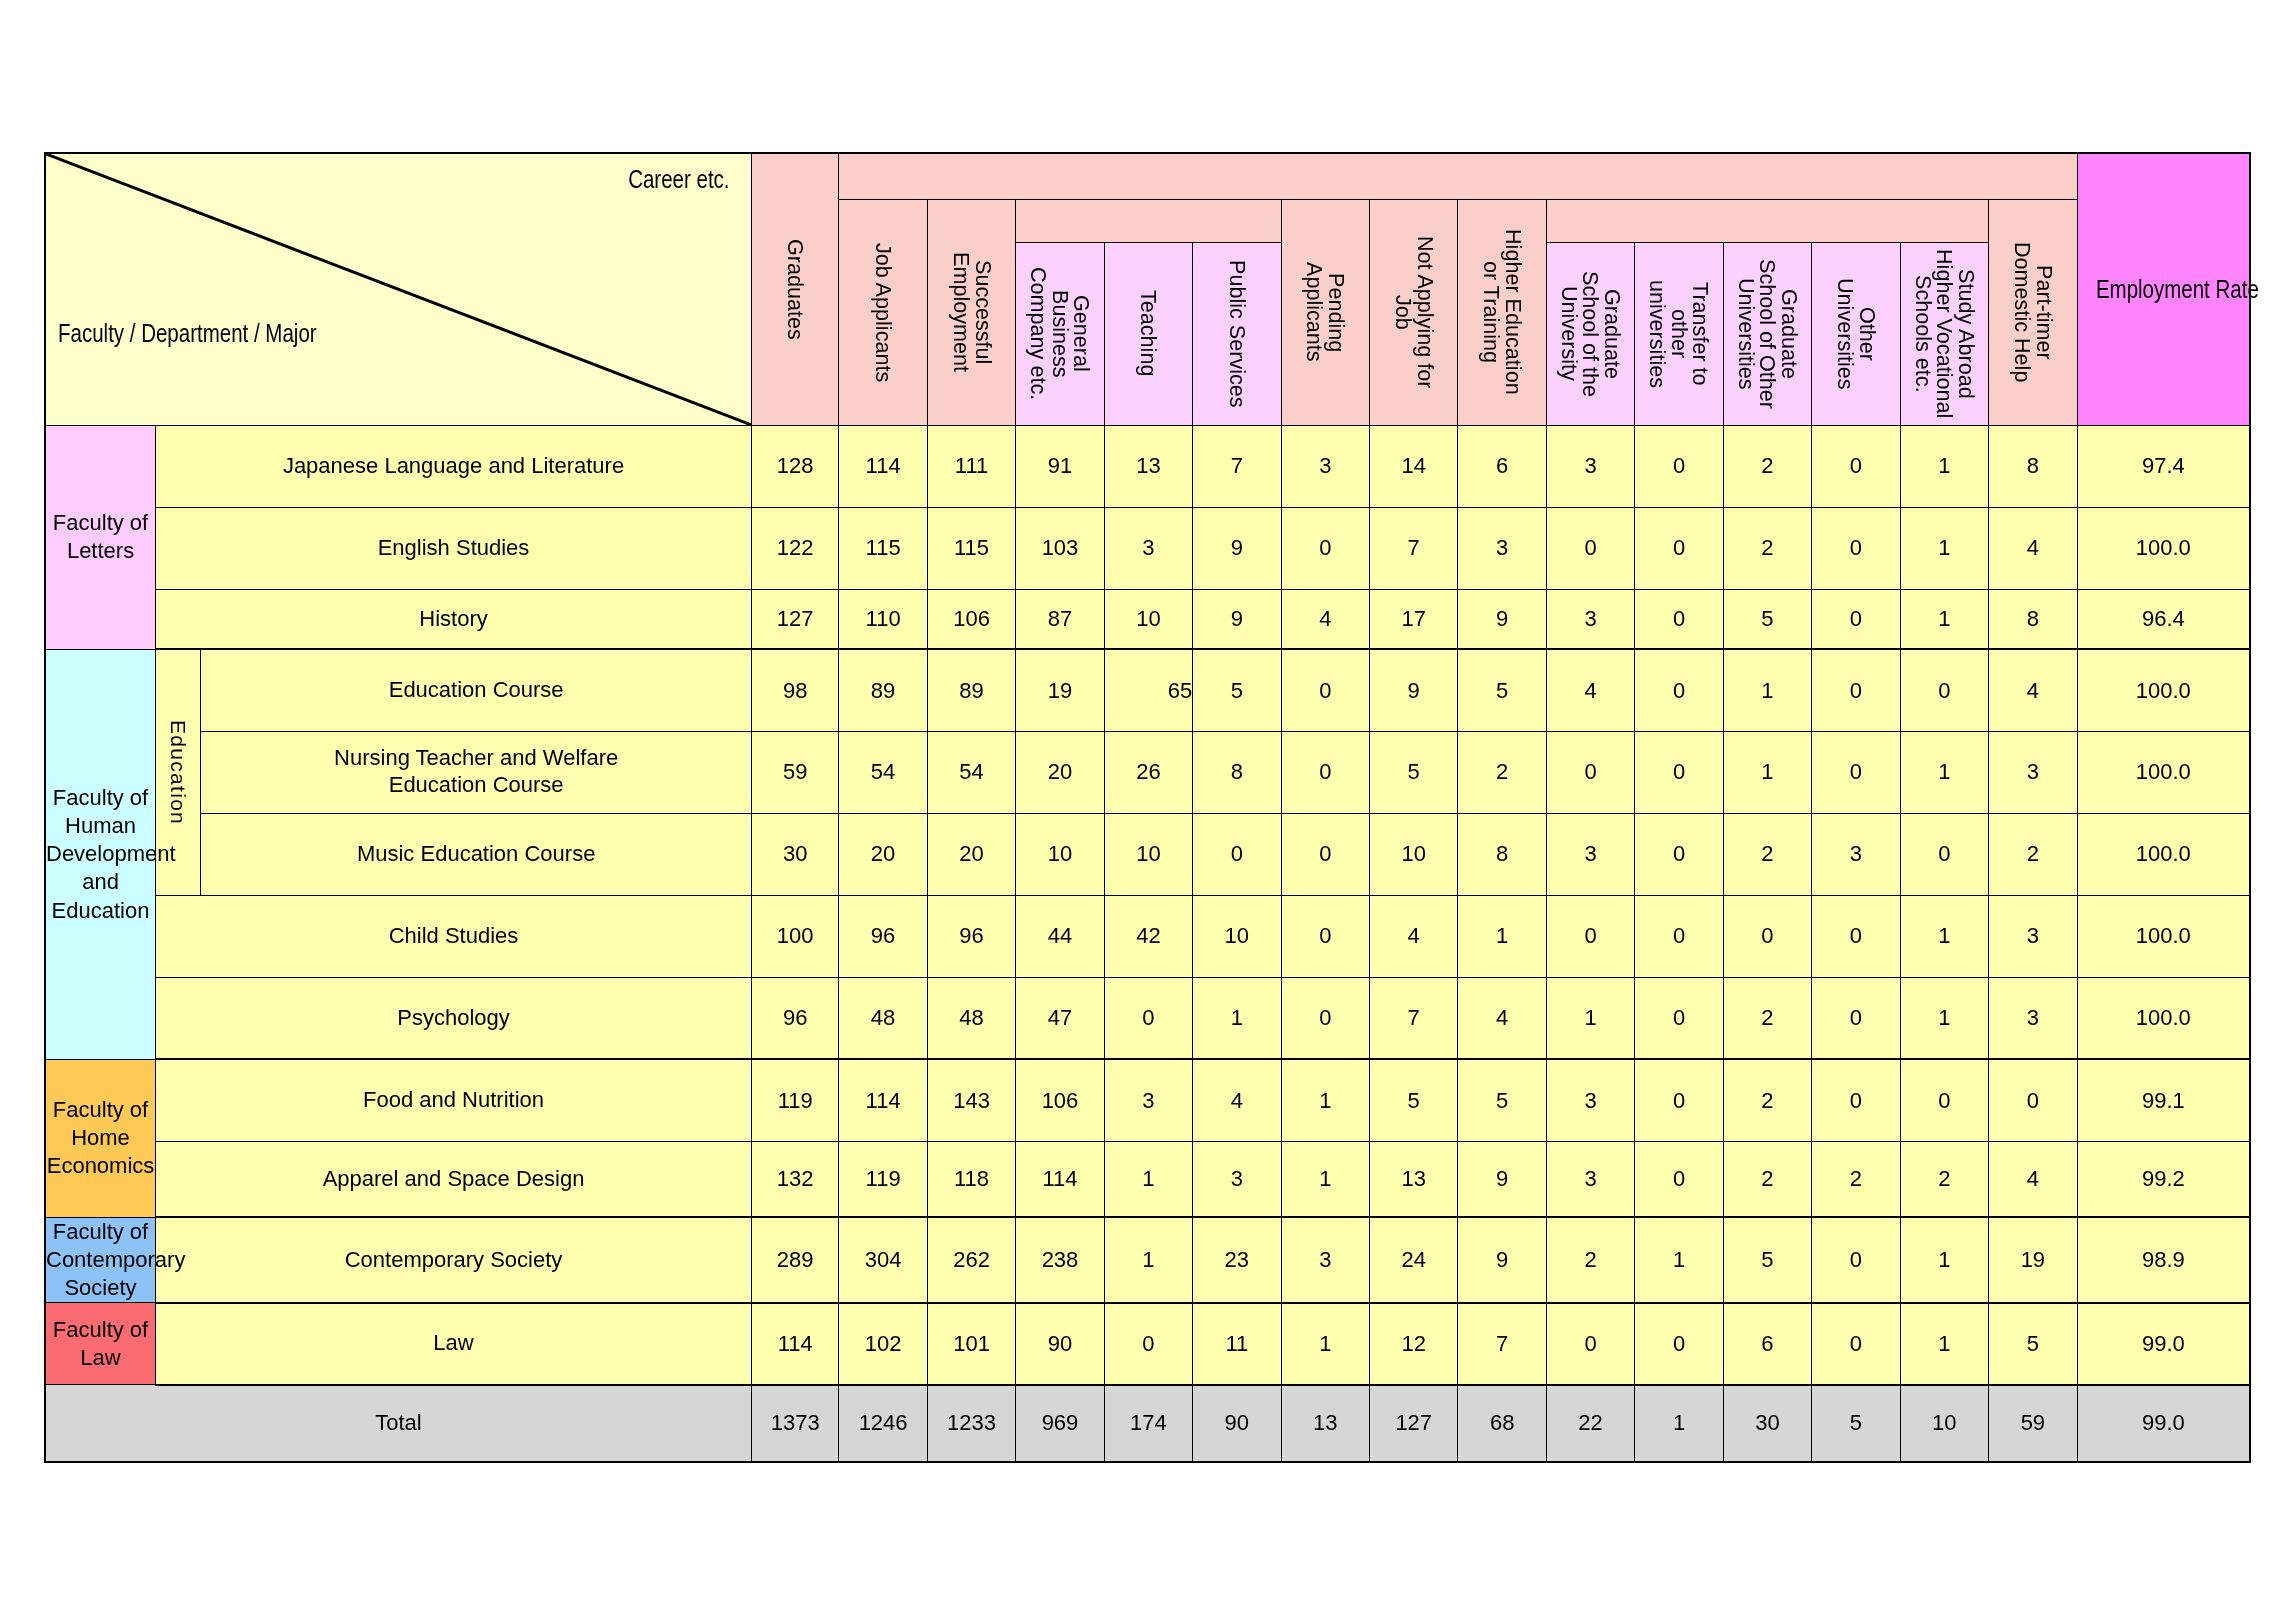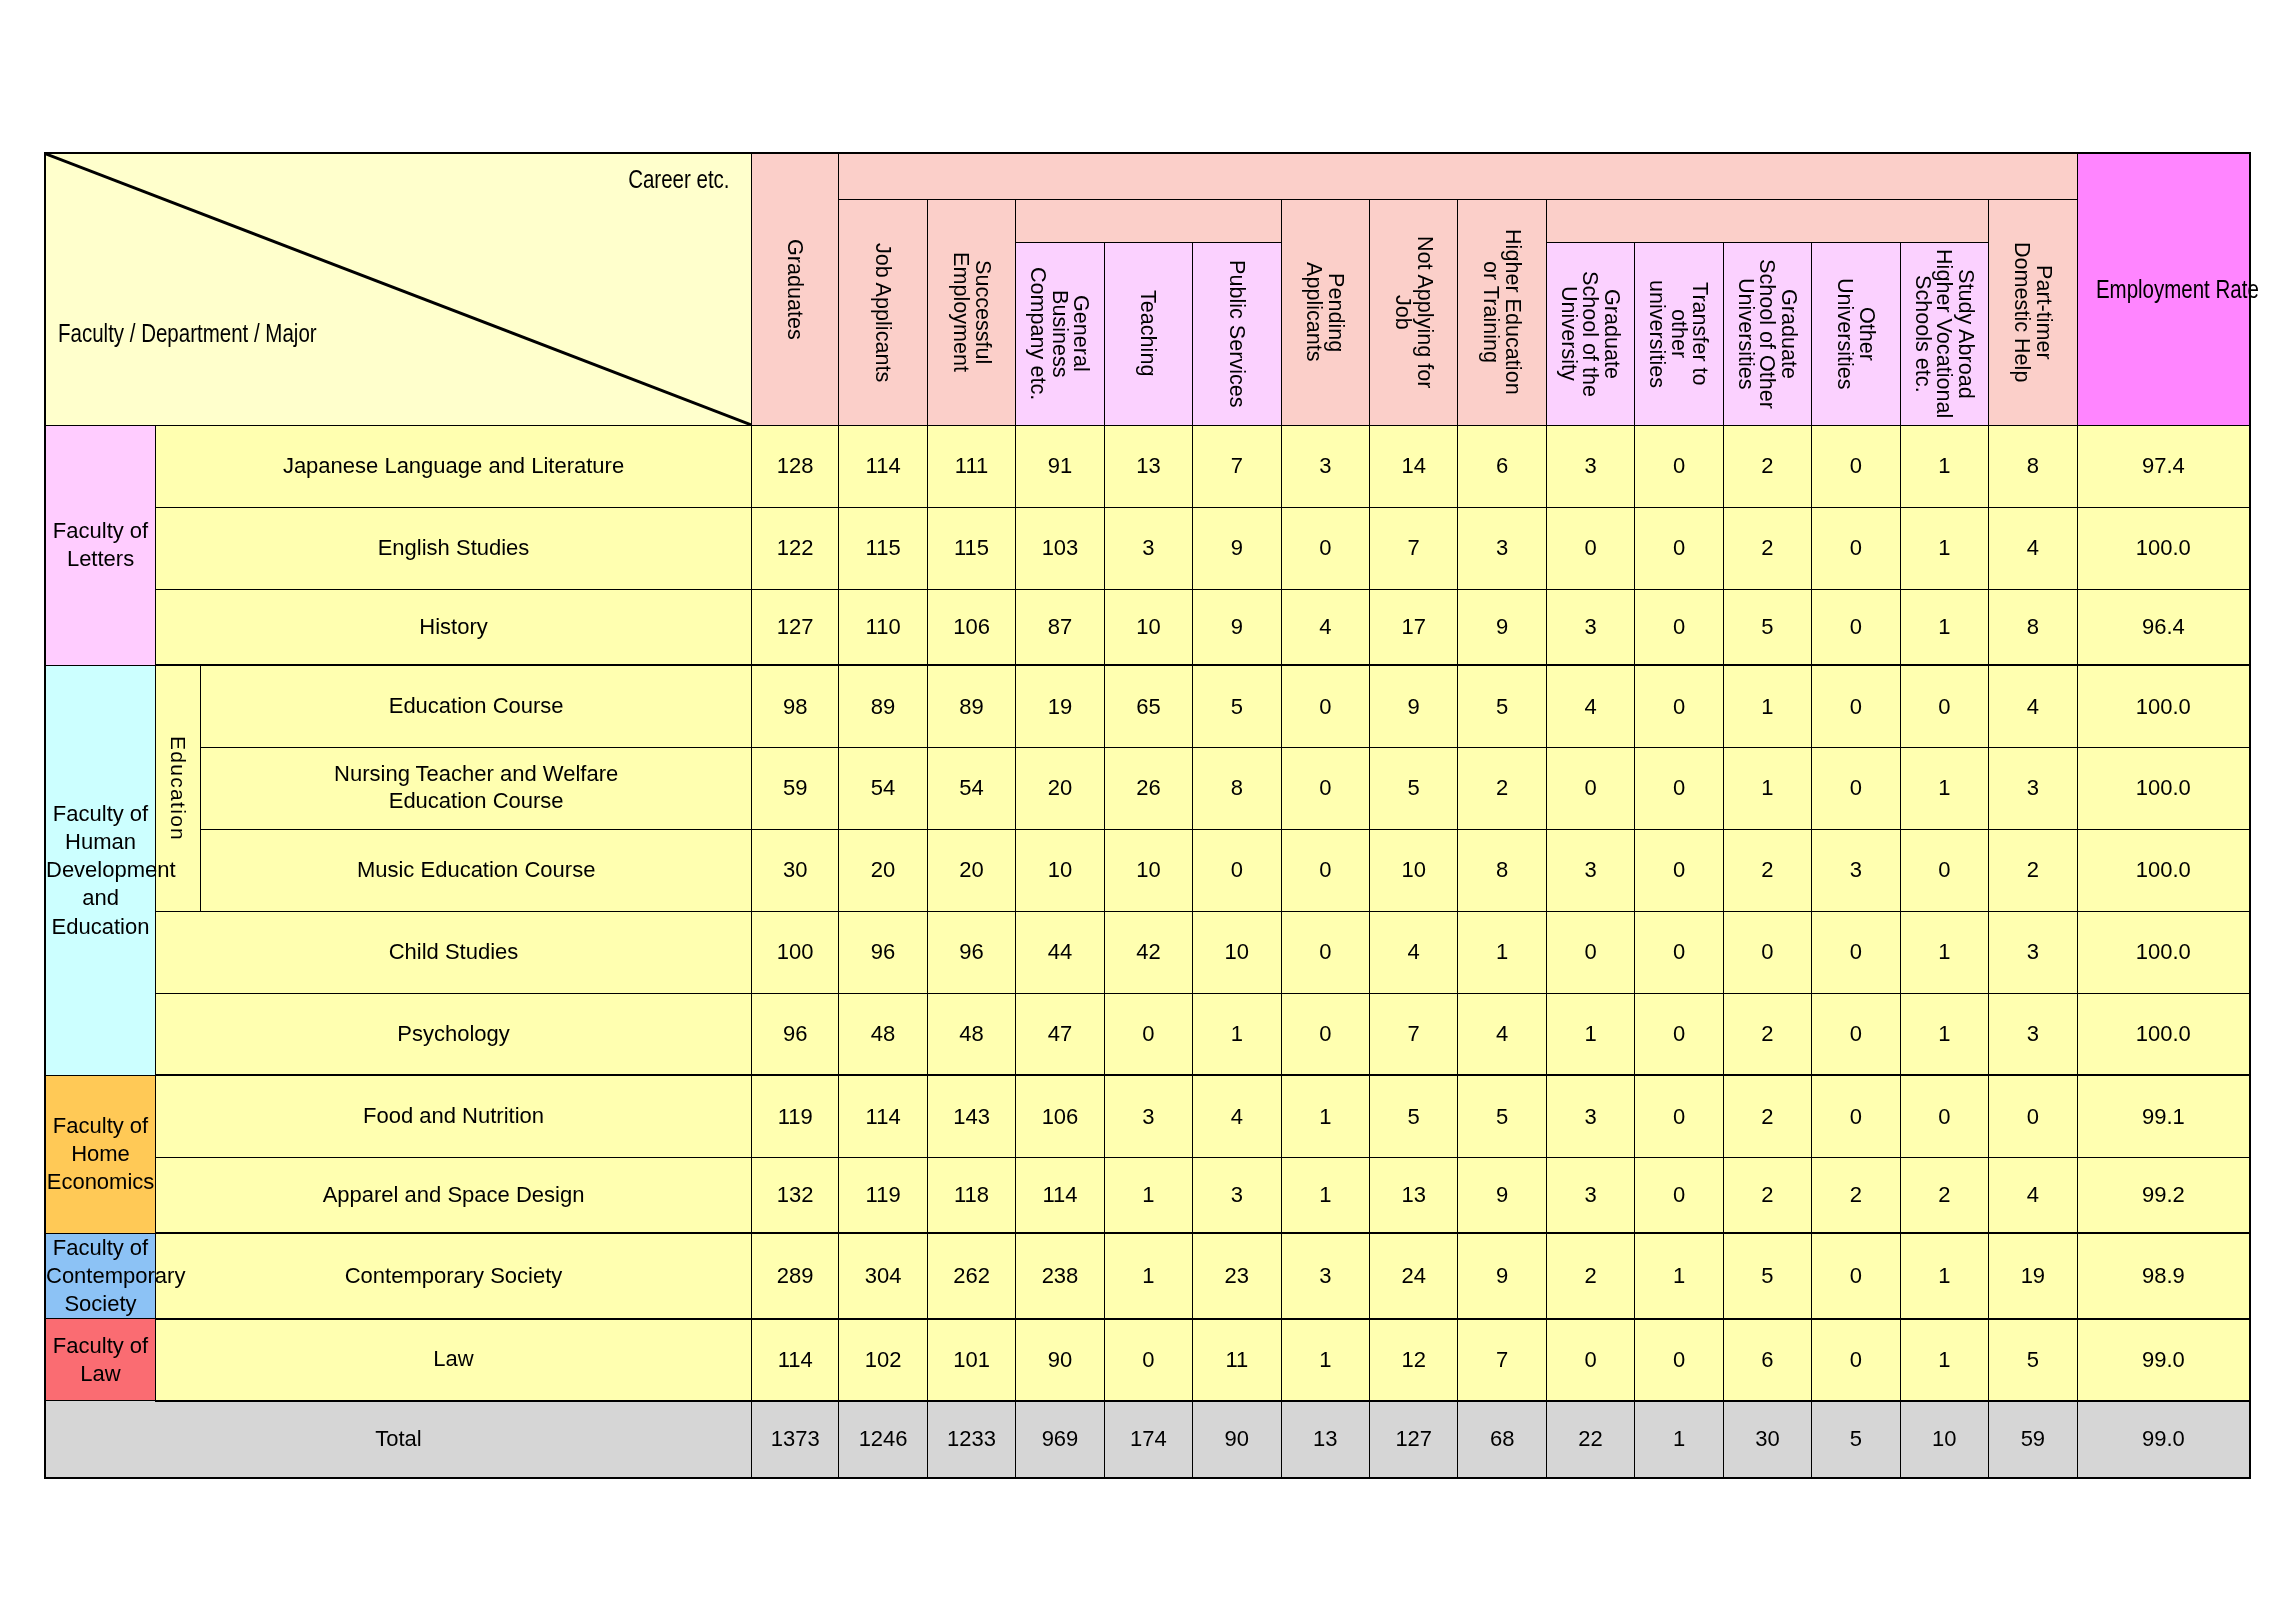--- a/index.html
+++ b/index.html
@@ -288,21 +288,21 @@
             <td class="num" style="border-bottom: 1.3px dotted rgb(85, 85, 85);">7</td>
             <td class="num" style="border-bottom: 1.3px dotted rgb(85, 85, 85);">3</td>
             <td class="num" style="border-bottom: 1.3px dotted rgb(85, 85, 85);">0</td>
             <td class="num" style="border-bottom: 1.3px dotted rgb(85, 85, 85);">0</td>
             <td class="num" style="border-bottom: 1.3px dotted rgb(85, 85, 85);">2</td>
             <td class="num" style="border-bottom: 1.3px dotted rgb(85, 85, 85);">0</td>
             <td class="num" style="border-bottom: 1.3px dotted rgb(85, 85, 85);">1</td>
             <td class="num" style="border-bottom: 1.3px dotted rgb(85, 85, 85);">4</td>
             <td class="num" style="border-bottom: 1.3px dotted rgb(85, 85, 85);">100.0</td>
           </tr>
-          <tr style="height: 76px;">
+          <tr style="height: 60px;">
             <td class="dept" colspan="2" style="border-bottom: 2px solid rgb(0, 0, 0);">
               <div style="white-space: pre-line;">History</div>
             </td>
             <td class="num" style="border-bottom: 2px solid rgb(0, 0, 0);">127</td>
             <td class="num" style="border-bottom: 2px solid rgb(0, 0, 0);">110</td>
             <td class="num" style="border-bottom: 2px solid rgb(0, 0, 0);">106</td>
             <td class="num" style="border-bottom: 2px solid rgb(0, 0, 0);">87</td>
             <td class="num" style="border-bottom: 2px solid rgb(0, 0, 0);">10</td>
             <td class="num" style="border-bottom: 2px solid rgb(0, 0, 0);">9</td>
             <td class="num" style="border-bottom: 2px solid rgb(0, 0, 0);">4</td>
@@ -326,21 +326,21 @@
             <td class="edu-vert" rowspan="3" style="border-right: 1.3px dotted rgb(85, 85, 85); border-bottom: 1.3px dotted rgb(85, 85, 85);">
               <div class="vtext">Education</div>
             </td>
             <td class="dept" style="border-bottom: 1.3px dotted rgb(85, 85, 85);">
               <div style="white-space: pre-line;">Education Course</div>
             </td>
             <td class="num" style="border-bottom: 1.3px dotted rgb(85, 85, 85);">98</td>
             <td class="num" style="border-bottom: 1.3px dotted rgb(85, 85, 85);">89</td>
             <td class="num" style="border-bottom: 1.3px dotted rgb(85, 85, 85);">89</td>
             <td class="num" style="border-bottom: 1.3px dotted rgb(85, 85, 85); margin-top: 30px;">19</td>
-            <td class="num" style="border-bottom: 1.3px dotted rgb(85, 85, 85);">65</td>
+            <td class="num" style="border-bottom: 1.3px dotted rgb(85, 85, 85); text-align: right;">65</td>
             <td class="num" style="border-bottom: 1.3px dotted rgb(85, 85, 85);">5</td>
             <td class="num" style="border-bottom: 1.3px dotted rgb(85, 85, 85);">0</td>
             <td class="num" style="border-bottom: 1.3px dotted rgb(85, 85, 85);">9</td>
             <td class="num" style="border-bottom: 1.3px dotted rgb(85, 85, 85);">5</td>
             <td class="num" style="border-bottom: 1.3px dotted rgb(85, 85, 85);">4</td>
             <td class="num" style="border-bottom: 1.3px dotted rgb(85, 85, 85);">0</td>
             <td class="num" style="border-bottom: 1.3px dotted rgb(85, 85, 85);">1</td>
             <td class="num" style="border-bottom: 1.3px dotted rgb(85, 85, 85);">0</td>
             <td class="num" style="border-bottom: 1.3px dotted rgb(85, 85, 85);">0</td>
             <td class="num" style="border-bottom: 1.3px dotted rgb(85, 85, 85);">4</td>

